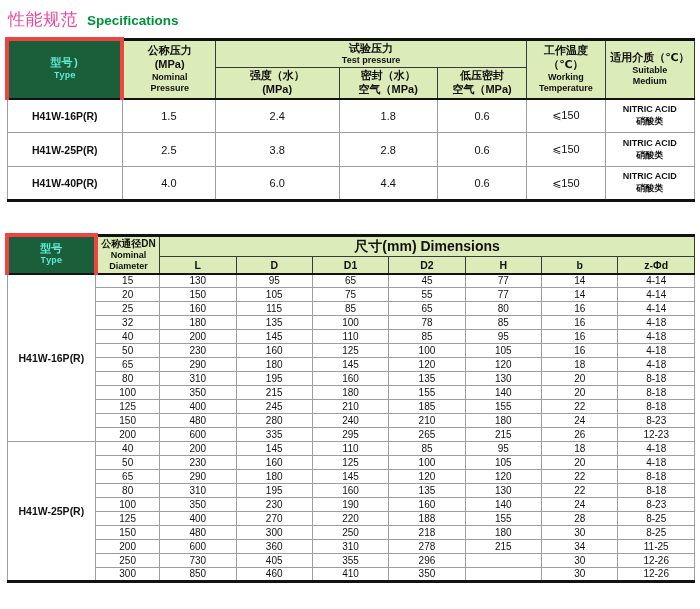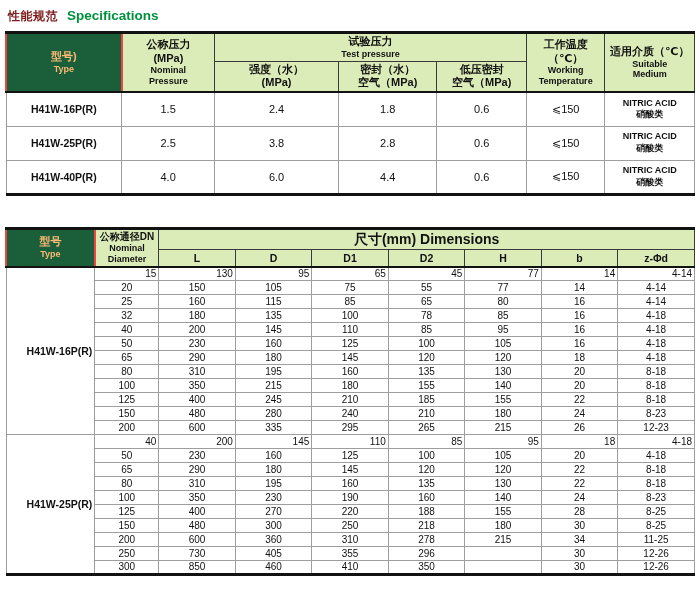--- a/index.html
+++ b/index.html
@@ -5,52 +5,52 @@
   * { margin:0; padding:0; box-sizing:border-box; }
   html,body { background:#ffffff; }
   body {
     width:700px; height:609px;
     font-family:"Liberation Sans","DejaVu Sans",sans-serif;
     color:#111; overflow:hidden;
   }
   .page { padding:5px 5px 0 5px; }
 
   .sec-title { display:flex; align-items:baseline; gap:9px; margin:3px 0 6px 3px; }
-  .sec-title .zh { font-size:12px; font-weight:bold; color:#7f1d1d; letter-spacing:.5px; }
+  .sec-title .zh { font-size:17px; font-weight:normal; color:#ec4899; letter-spacing:.5px; }
   .sec-title .en { font-size:13.5px; font-weight:bold; color:#00913e; }
 
   table {
     width:100%; border-collapse:collapse; table-layout:fixed;
     border-top:3px solid #121212; border-bottom:3px solid #121212;
   }
   th, td { text-align:center; vertical-align:middle; }
 
   thead th {
     background:#dcecb8; border:1px solid #3a3a3a; padding:1px 2px;
   }
-  thead th.corner { background:#1b5e3a; color:#fdba74; border:2px solid #ef4444; }
+  thead th.corner { background:#1b5e3a; color:#5eead4; border:4px solid #ef4444;font-family:Liberation Mono, monospace; }
   thead tr:nth-child(2) th, thead th[rowspan] { border-bottom:2.5px solid #121212; }
 
   .zh-label { display:block; font-size:11px; font-weight:bold; white-space:pre-line; line-height:1.25; }
   .en-label { display:block; font-size:9px;  font-weight:bold; white-space:pre-line; line-height:1.2; }
   .dim-label { display:block; font-size:10.5px; font-weight:bold; line-height:1.2; }
 
   tbody td { background:#fff; border:1px solid #9e9e9e; }
 
   #spec-table thead tr:first-child th { height:27px; }
   #spec-table thead tr:nth-child(2) th { height:24px; }
   #spec-table tbody td { height:34px; font-size:11px; padding:2px; }
   #spec-table tbody td.type-col { font-weight:bold; font-size:10.5px; }
   #spec-table tbody td.medium-col { font-size:9px; font-weight:bold; white-space:pre-line; line-height:1.3; }
 
   #dims-table thead tr:first-child th { height:18px; }
   #dims-table thead tr:nth-child(2) th { height:17px; }
   #dims-table tbody td { height:14px; font-size:10px; line-height:12px; padding:0 2px; }
   #dims-table tbody td.group-type { font-weight:bold; font-size:10.5px; }
-  #dims-table tr.group-start td { border-top:1.5px solid #333;text-align:right; }
+  #dims-table tr.group-start td { border-top:1.5px solid #333; }
 
   .gap { height:22px; }
 </style>
 </head>
 <body>
 
 <div class="page">
 
   <h2 class="sec-title">
     <span class="zh">性能规范</span>

